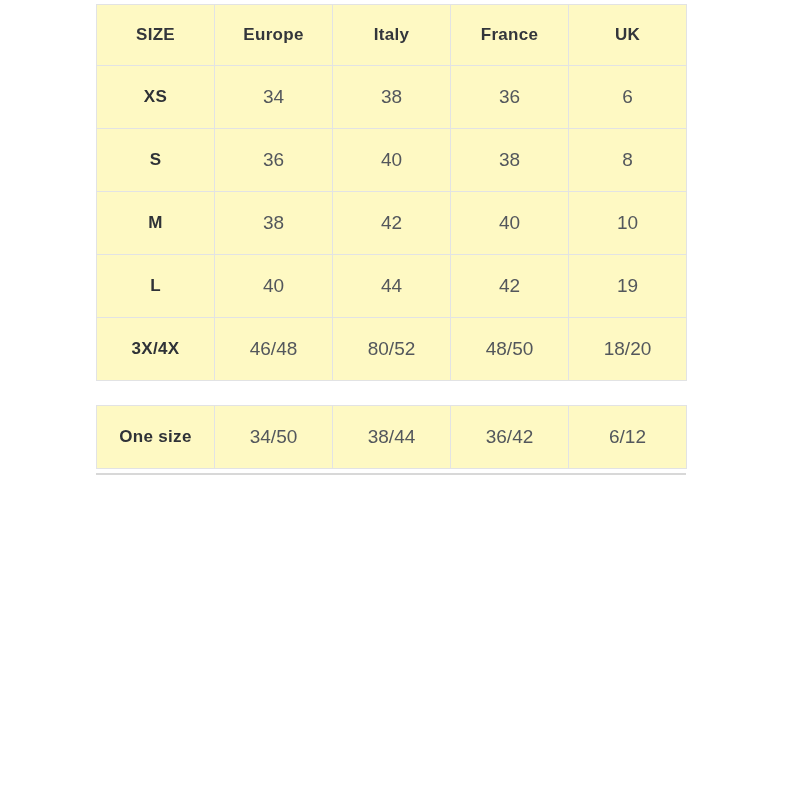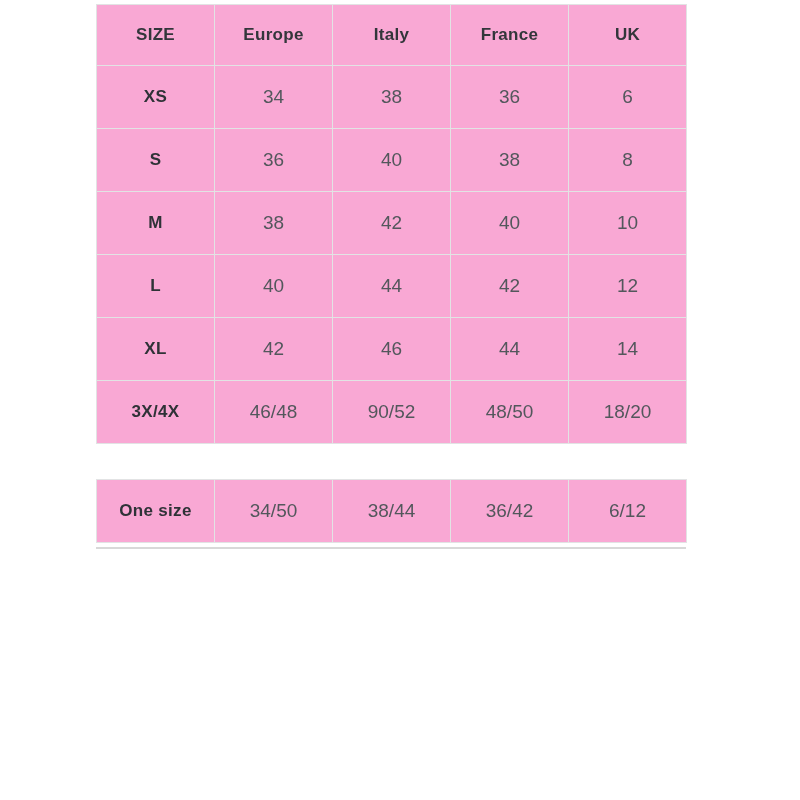--- a/index.html
+++ b/index.html
@@ -14,21 +14,21 @@
   .page {
     position: relative;
     width: 800px;
     height: 800px;
   }
   .size-table {
     border-collapse: collapse;
     table-layout: fixed;
     width: 590px;
     margin-left: 96px;
-    background: #f9a8d4;
+    background: #fef9c3;
   }
   .size-table col { width: 118px; }
   .size-table th,
   .size-table td {
     border: 1px solid #e2e3e4;
     text-align: center;
     vertical-align: middle;
     padding: 0;
   }
   #main-table { margin-top: 4px; }
@@ -44,21 +44,21 @@
     font-weight: 700;
     font-size: 17px;
     color: #2f3237;
     letter-spacing: 0.3px;
   }
   .size-value {
     font-weight: 400;
     font-size: 19px;
     color: #53575c;
   }
-  #special-table { margin-top: 35px; }
+  #special-table { margin-top: 24px; }
   .next-edge {
     width: 590px;
     margin-left: 96px;
     margin-top: 4px;
     height: 2px;
     background: #d8d8d8;
   }
 </style>
 </head>
 <body>
@@ -102,33 +102,26 @@
           <td class="size-value">38</td>
           <td class="size-value">42</td>
           <td class="size-value">40</td>
           <td class="size-value">10</td>
         </tr>
         <tr>
           <th class="size-label">L</th>
           <td class="size-value">40</td>
           <td class="size-value">44</td>
           <td class="size-value">42</td>
-          <td class="size-value">12</td>
-        </tr>
-        <tr>
-          <th class="size-label">XL</th>
-          <td class="size-value">42</td>
-          <td class="size-value">46</td>
-          <td class="size-value">44</td>
-          <td class="size-value">14</td>
+          <td class="size-value">19</td>
         </tr>
         <tr>
           <th class="size-label">3X/4X</th>
           <td class="size-value">46/48</td>
-          <td class="size-value">90/52</td>
+          <td class="size-value">80/52</td>
           <td class="size-value">48/50</td>
           <td class="size-value">18/20</td>
         </tr>
       </tbody>
   </table>
 
   <table class="size-table" id="special-table">
     <colgroup>
         <col>
         <col>

